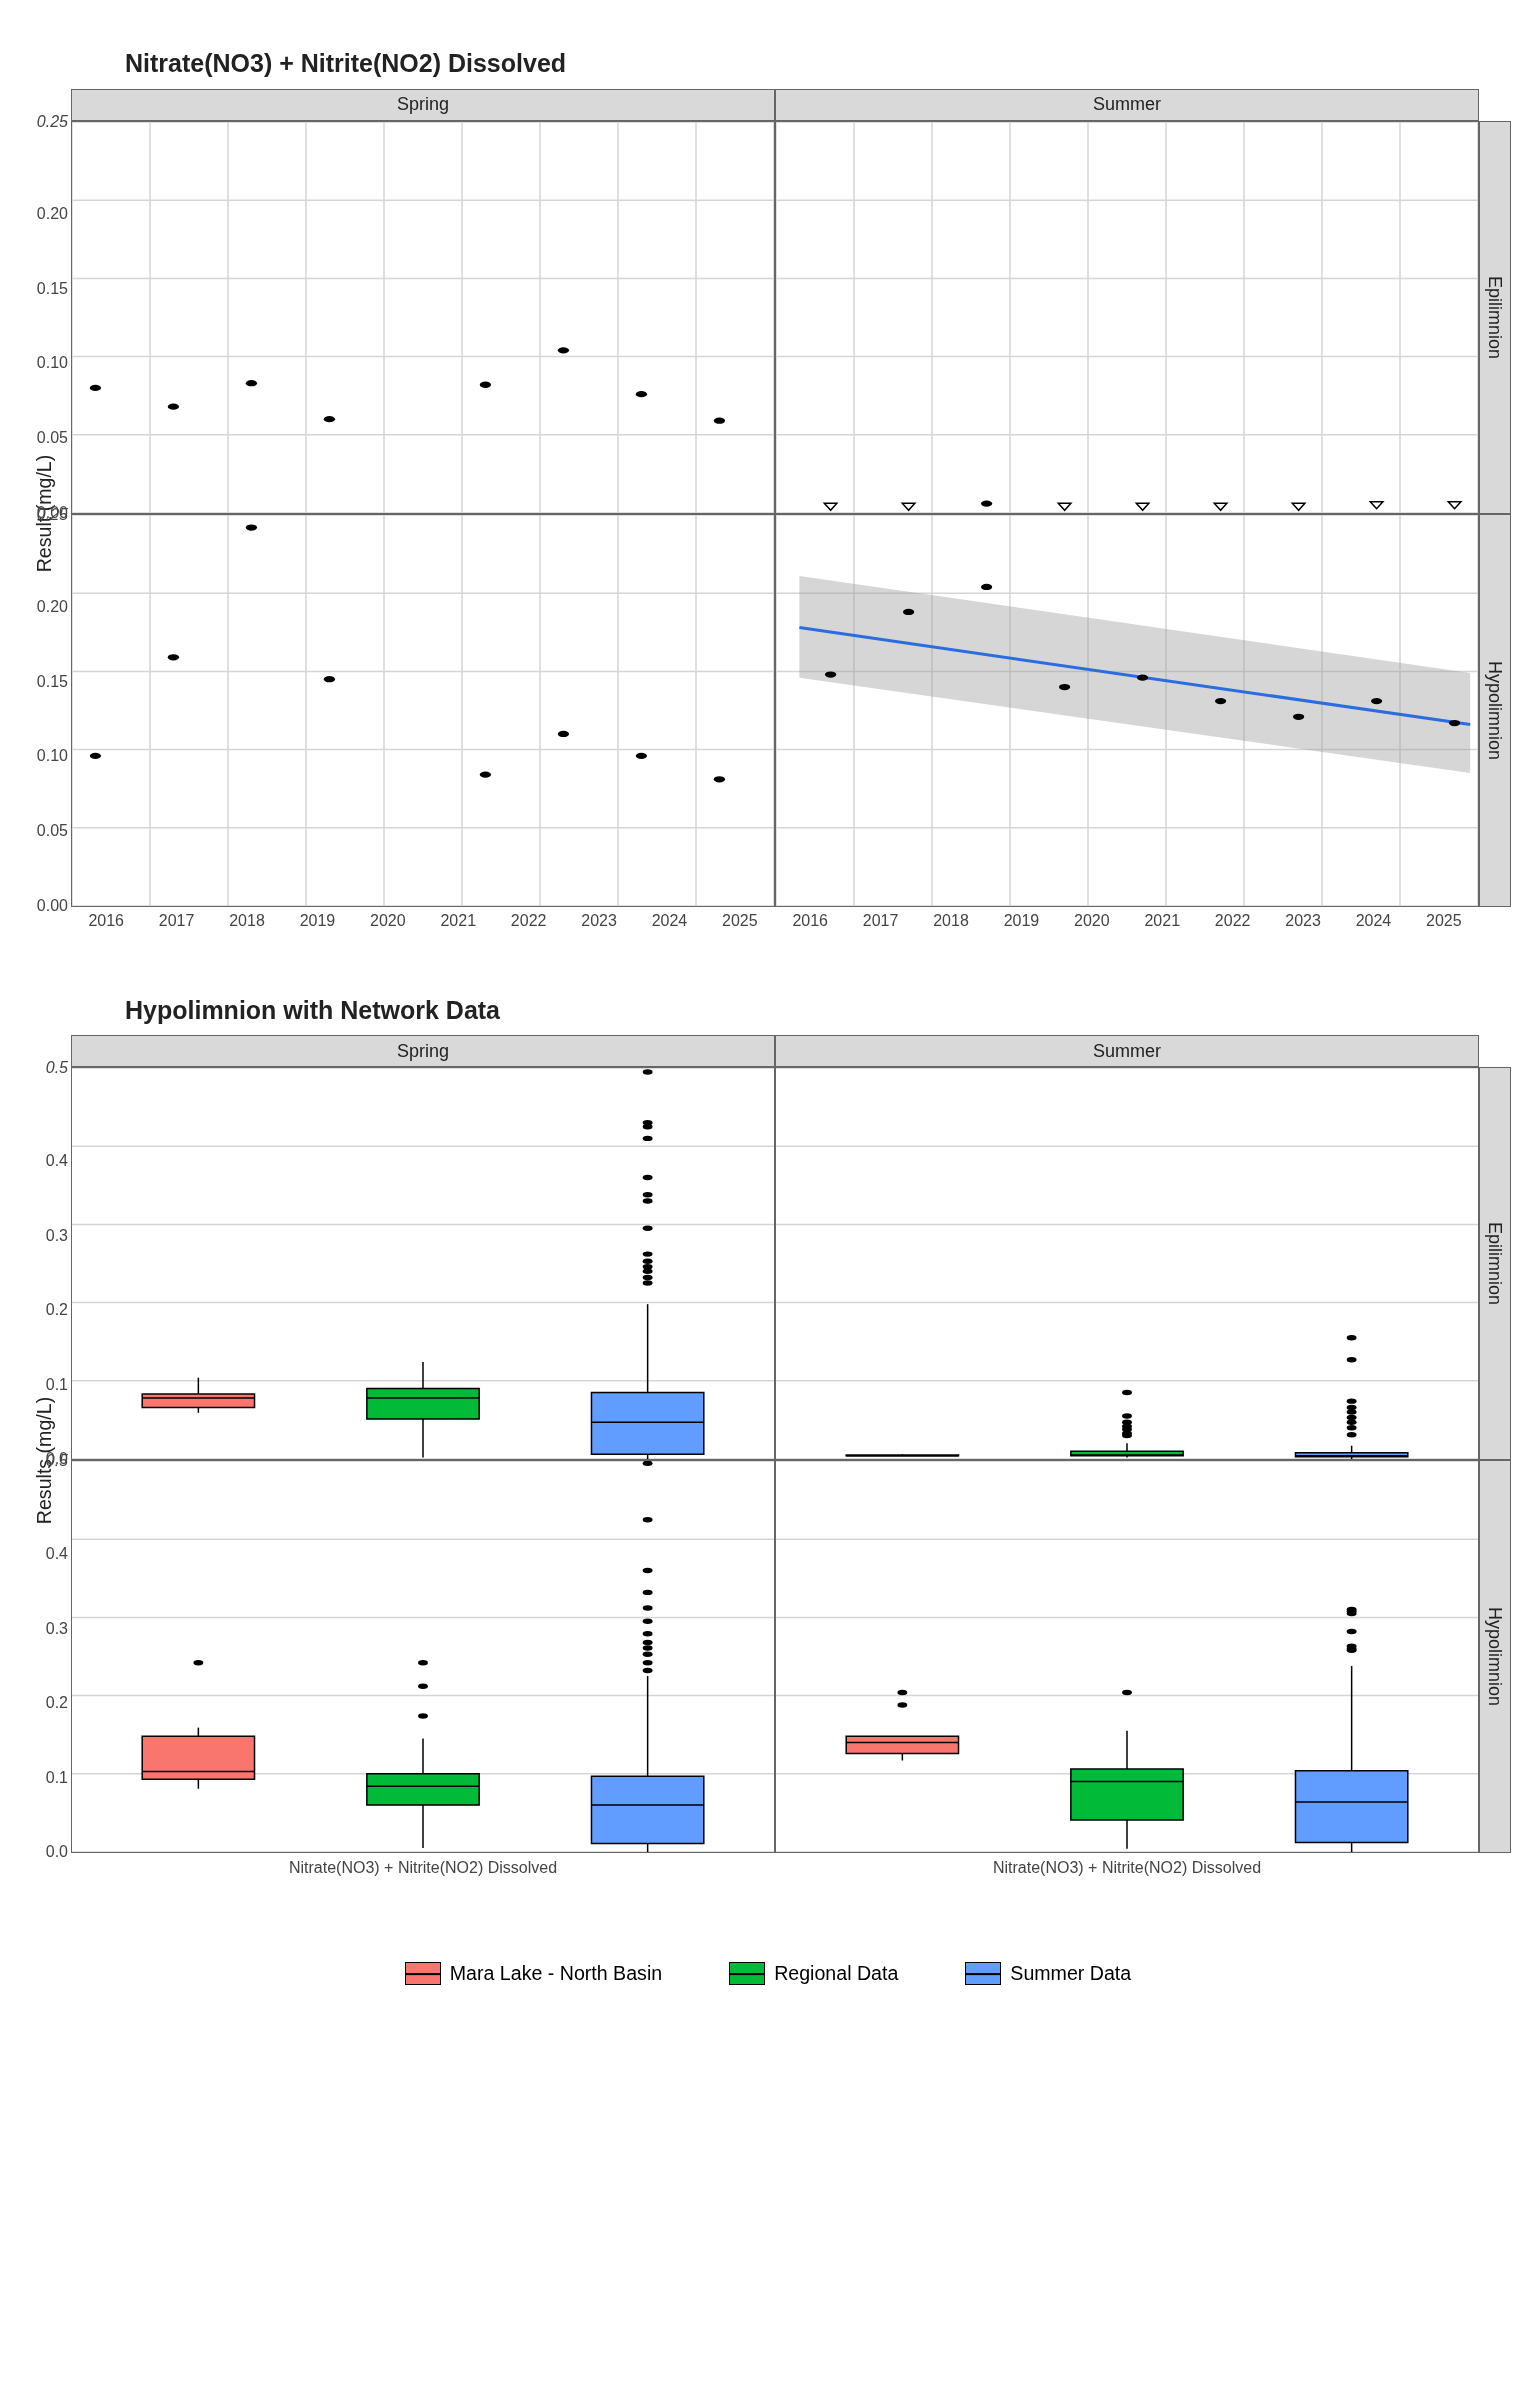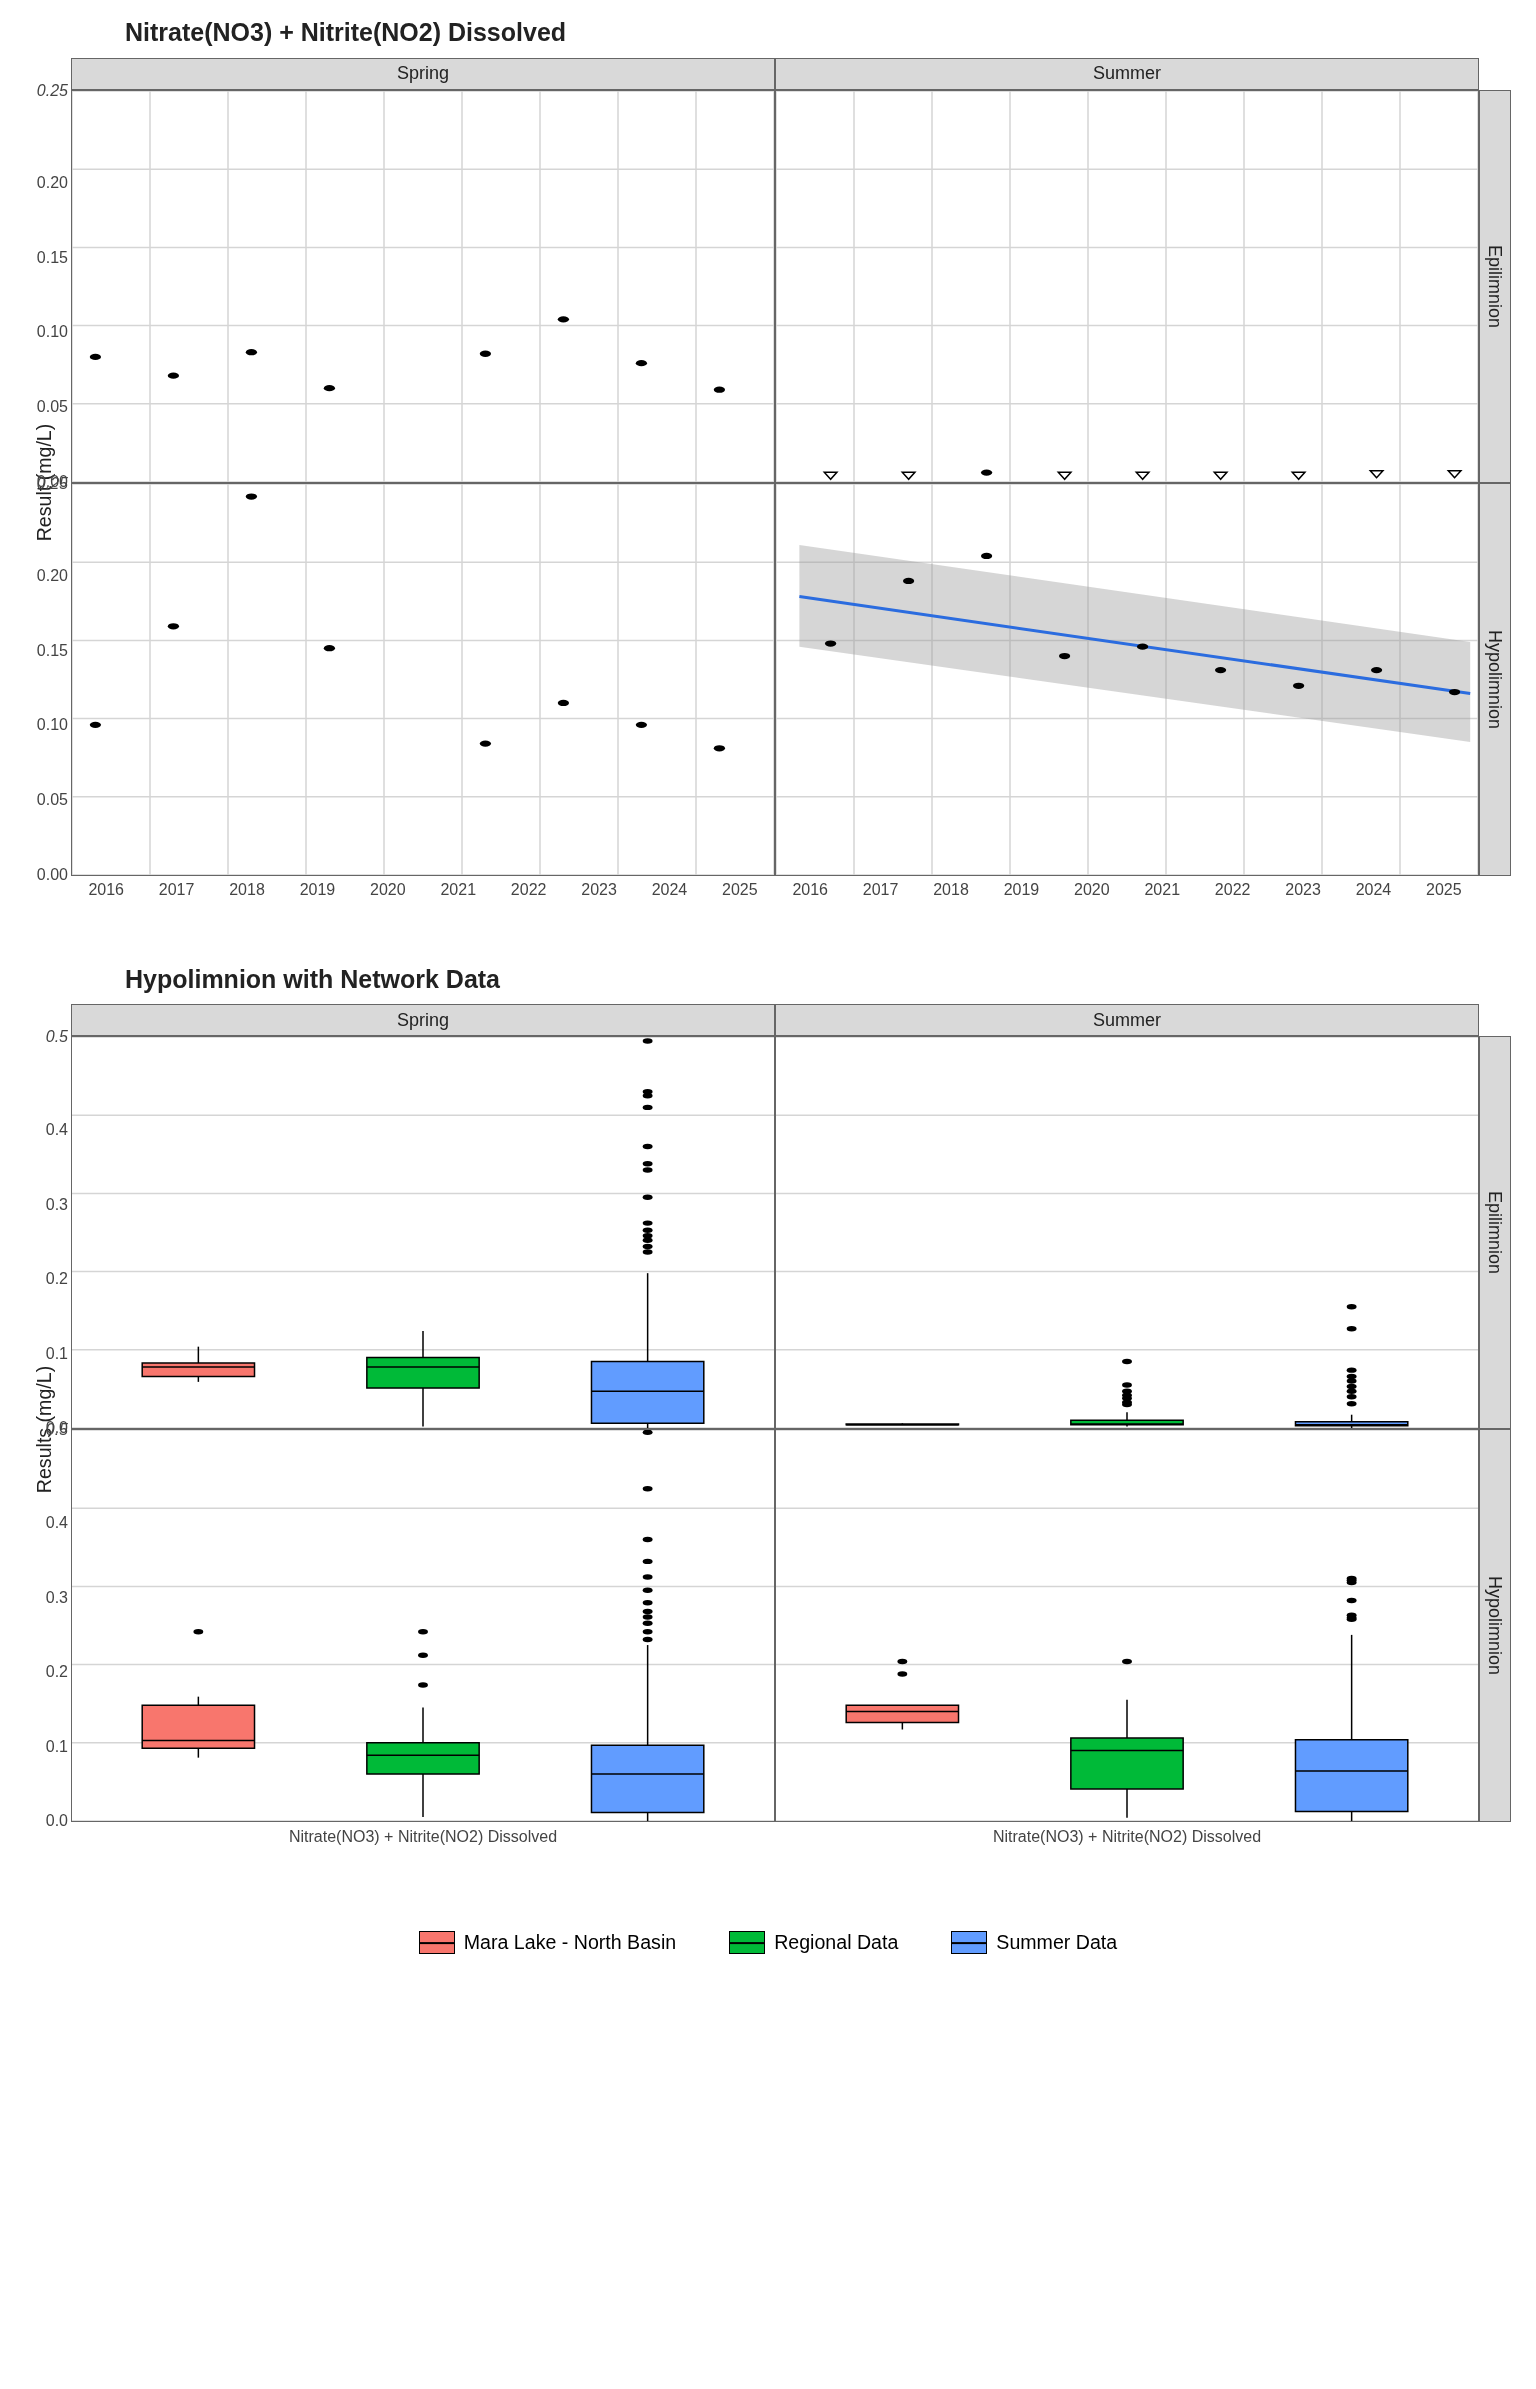--- a/index.html
+++ b/index.html
@@ -3,21 +3,21 @@
 <meta charset="utf-8">
 <style>
   * { box-sizing: border-box; }
   body {
     font-family: Arial, sans-serif;
     background: #ffffff;
     margin: 0;
     padding: 18px;
     width: 1536px;
   }
-  .chart-block { margin-bottom: 36px; }
+  .chart-block { margin-bottom: 36px; margin-top: 31px; }
   .title {
     font-size: 25px;
     margin: 0 0 10.7px 107px;
     color: #222;
   }
   .facet-grid {
     display: grid;
     grid-template-columns: 53px 1fr 1fr 32px;
     grid-template-rows: 32px 1fr 1fr 53px;
     width: 1493px;
@@ -69,21 +69,21 @@
     position:absolute;
     left:-52px; top:0; bottom:0;
     width:48px;
     display:flex; flex-direction:column-reverse; justify-content:space-between;
     font-size:16px; color:#444;
     text-align:right;
   }
   .yaxis span { transform:translateY(50%); }
   .yaxis span:last-child { transform:translateY(-50%);font-style:italic; }
   .legend {
-    display:flex; gap:53px; justify-content:center;
+    display:flex; gap:67px; justify-content:center;
     margin-top:56px;
     font-size:19.6px;
   }
   .leg-item { display:flex; align-items:center; gap:9px; }
   .leg-swatch {
     width:36px; height:23px;
     border:0.9px solid #000;
     position:relative;
   }
   .leg-swatch::after {

